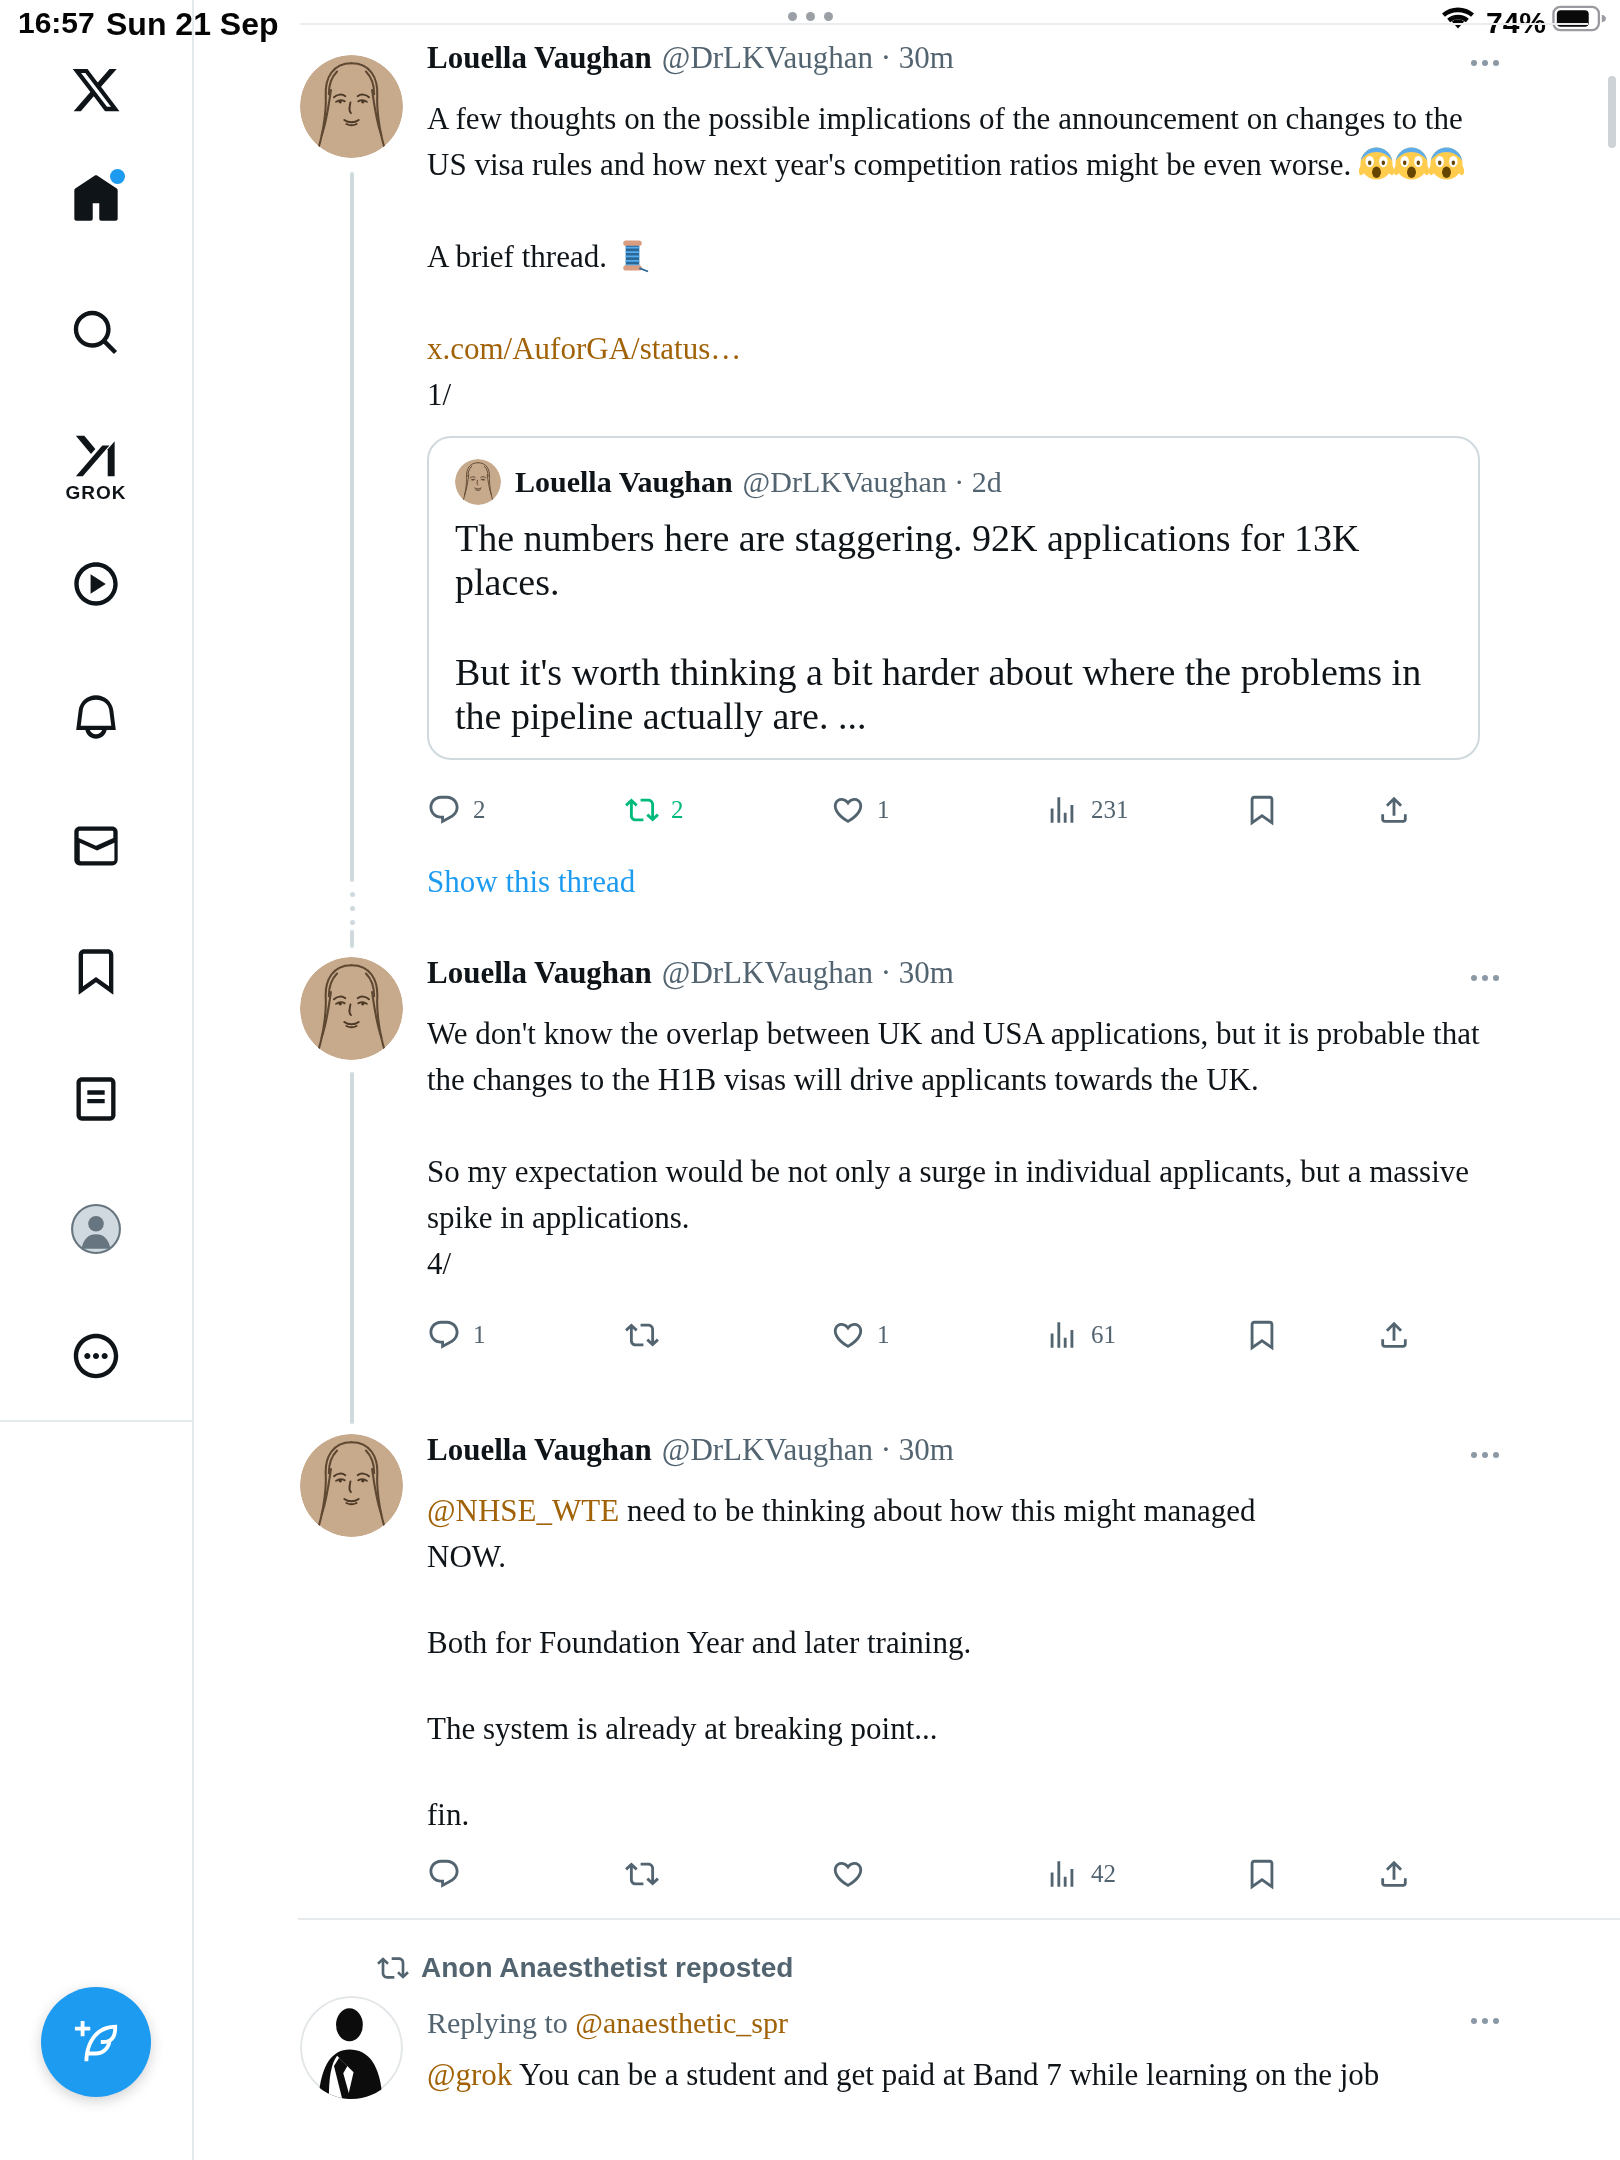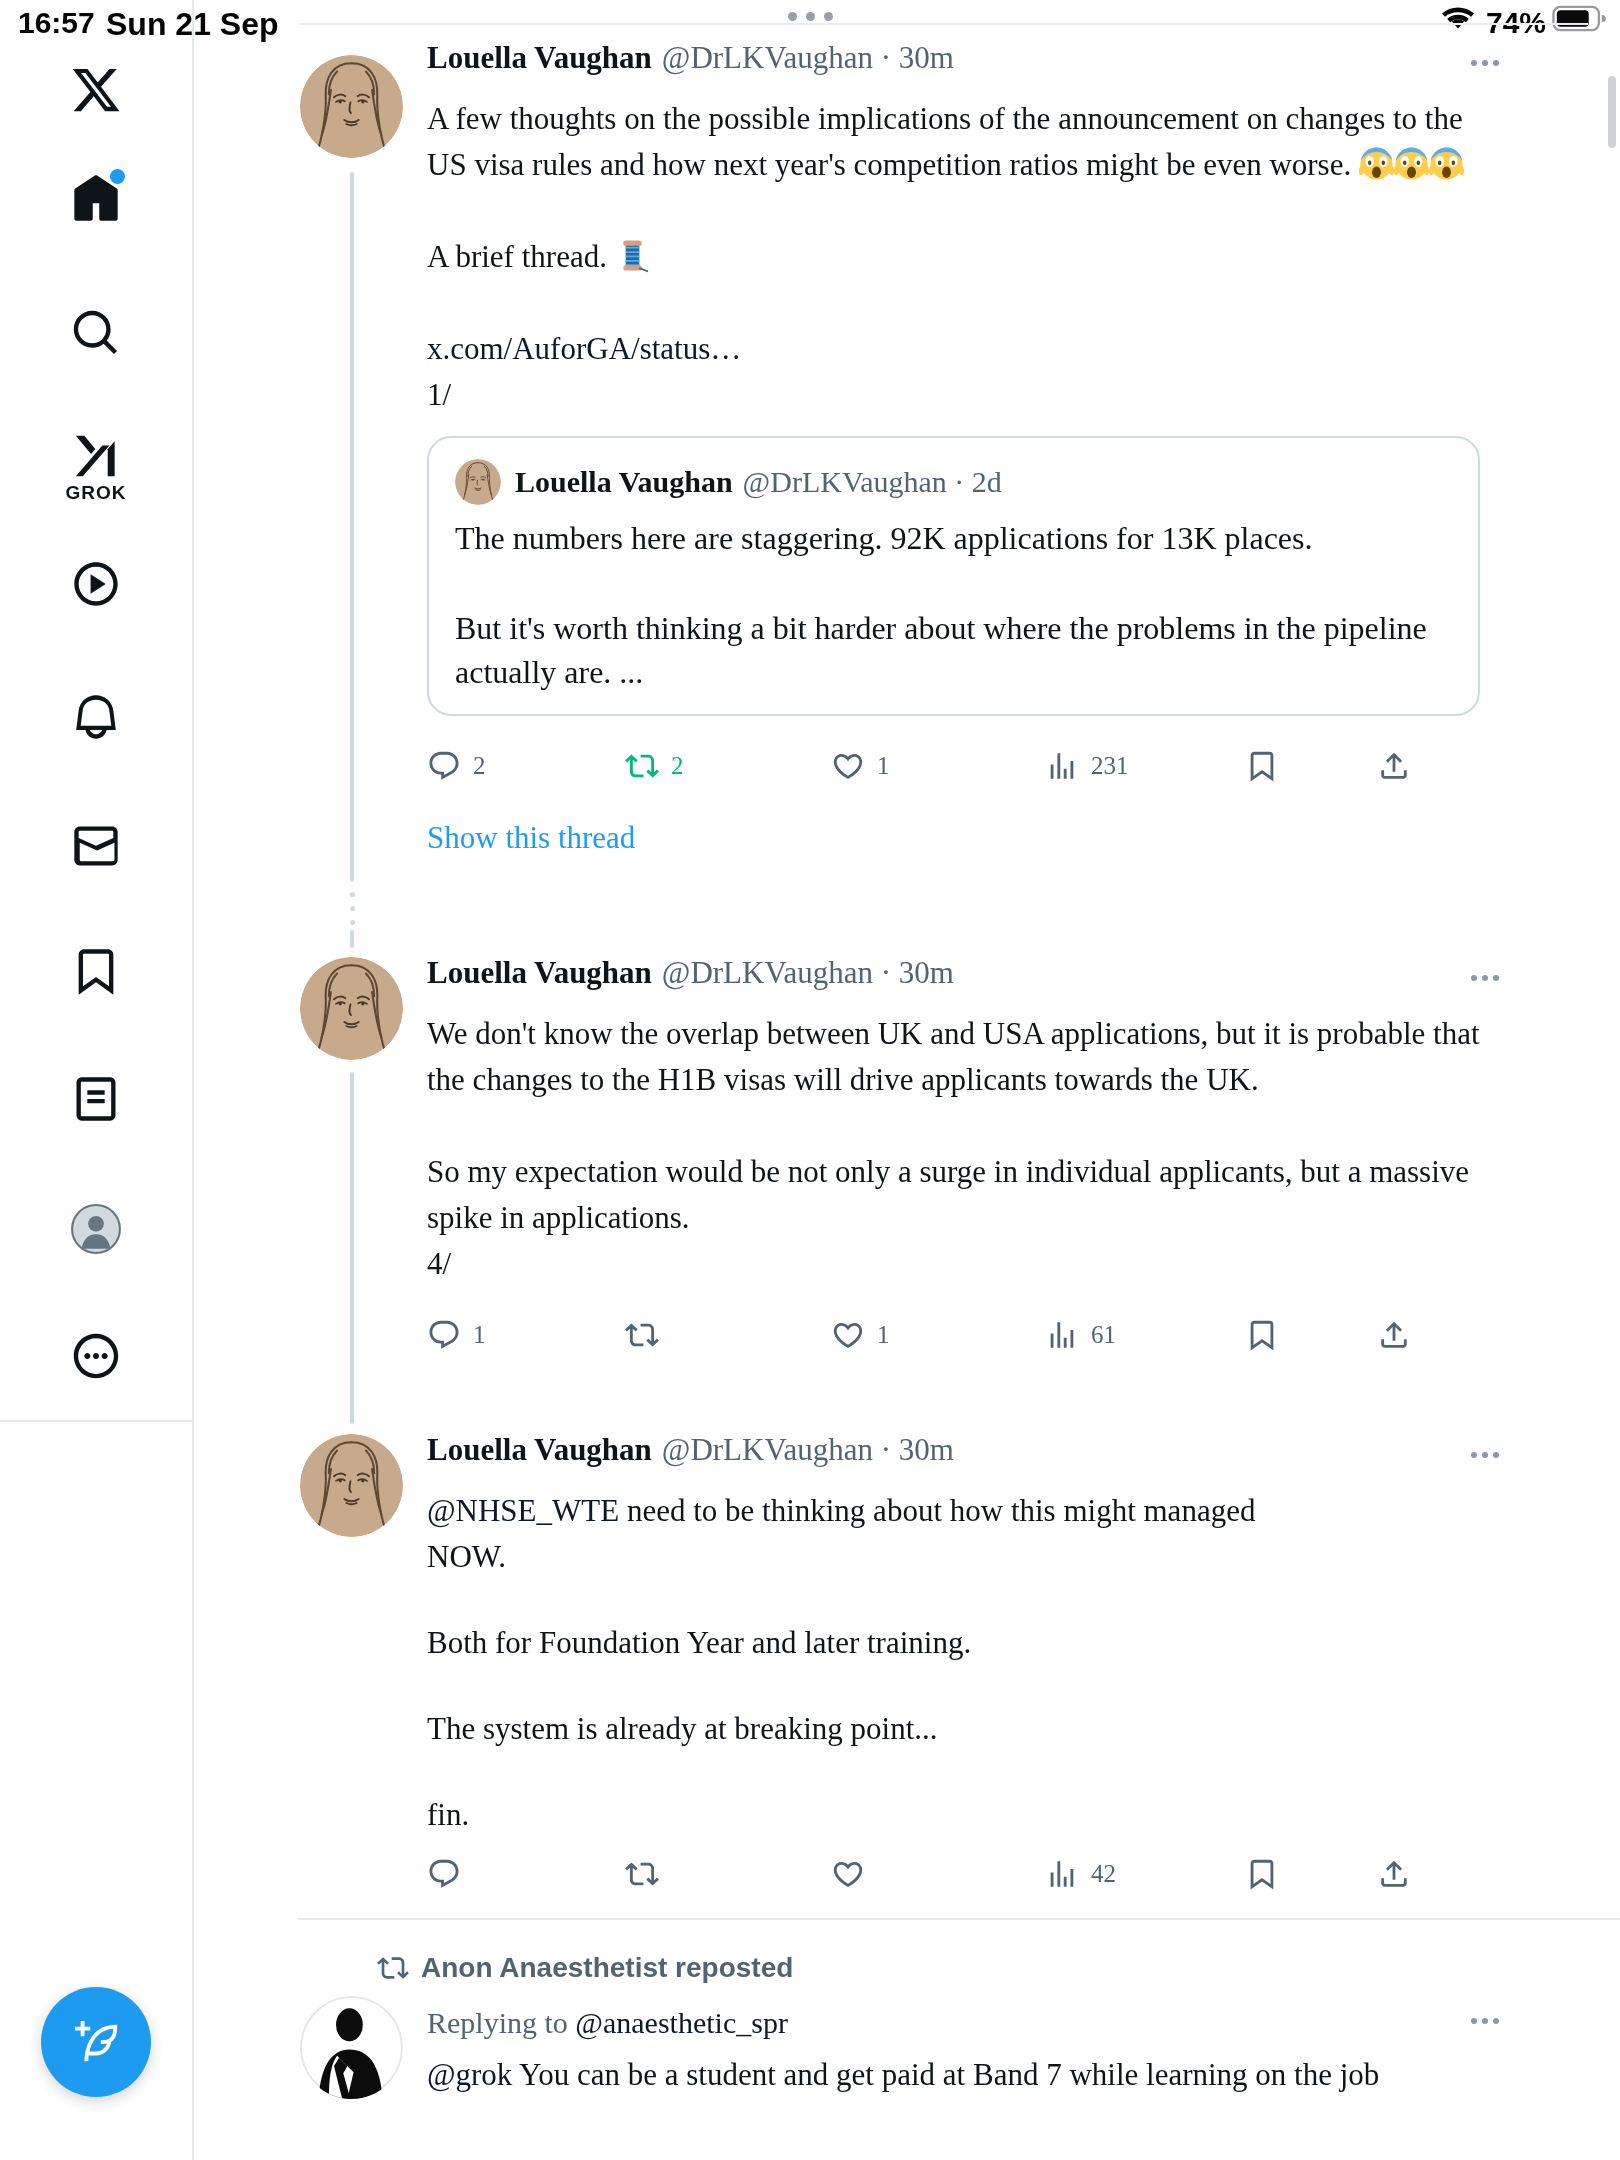--- a/index.html
+++ b/index.html
@@ -34,32 +34,32 @@
   .avatar{position:absolute;left:107px;width:103px;height:103px;border-radius:50%;overflow:hidden;cursor:pointer;}
   .avatar svg{width:100%;height:100%;display:block;}
   .tcol{margin-left:234px;width:1053px;position:relative;font-family:Liberation Serif, serif;}
   .thead{height:44px;white-space:nowrap;}
   .tname{font-size:31px;font-weight:700;color:#0f1419;}
   .tmeta{font-size:31px;color:#536471;margin-left:10px;}
   .more{position:absolute;right:115px;top:14px;display:flex;gap:5px;padding:6px;cursor:pointer;}
   .more i{width:6px;height:6px;border-radius:50%;background:#8b98a5;}
   .para{font-size:31px;line-height:46px;color:#0f1419;margin-top:12px;}
   .para + .para{margin-top:var(--pgap,46px);}
-  .lnk{color:#0f172a;cursor:pointer;margin-top:32px;}
+  .lnk{color:#a16207;cursor:pointer;margin-top:32px;}
   .emw svg{width:35px;height:35px;vertical-align:-6px;}
 
   
   .qcard{margin-top:18px;border:2px solid #cfd9de;border-radius:24px;padding:20px 26px;cursor:pointer;}
   .qhead{display:flex;align-items:center;height:48px;white-space:nowrap;}
   .qav{width:46px;height:46px;border-radius:50%;overflow:hidden;margin-right:14px;flex:0 0 auto;}
   .qav svg{width:100%;height:100%;display:block;}
   .qname{font-size:30px;font-weight:700;}
   .qmeta{font-size:30px;color:#536471;margin-left:10px;}
   .qbody{margin-top:10px;}
-  .qpara{font-size:32px;line-height:44px;color:#0f1419;}
+  .qpara{font-size:38px;line-height:44px;color:#0f1419;}
   .qpara + .qpara{margin-top:46px;}
 
   
   .abar{position:relative;height:44px;margin-top:26px;}
   .ag{position:absolute;top:0;height:44px;display:flex;align-items:center;color:#536471;cursor:pointer;}
   .ag svg{width:34px;height:34px;fill:currentColor;}
   .ag .cnt{font-size:25px;margin-left:12px;color:#536471;}
   .ag.grn, .ag.grn .cnt{color:#00ba7c;}
   .showthread{margin-top:32px;font-size:31px;color:#1d9bf0;cursor:pointer;}
 

